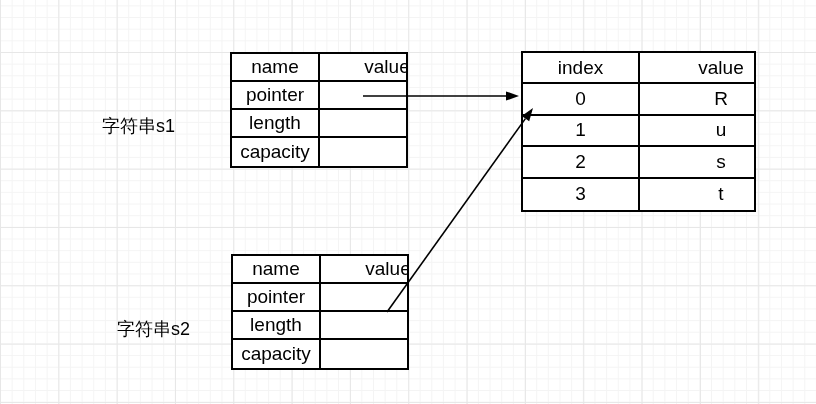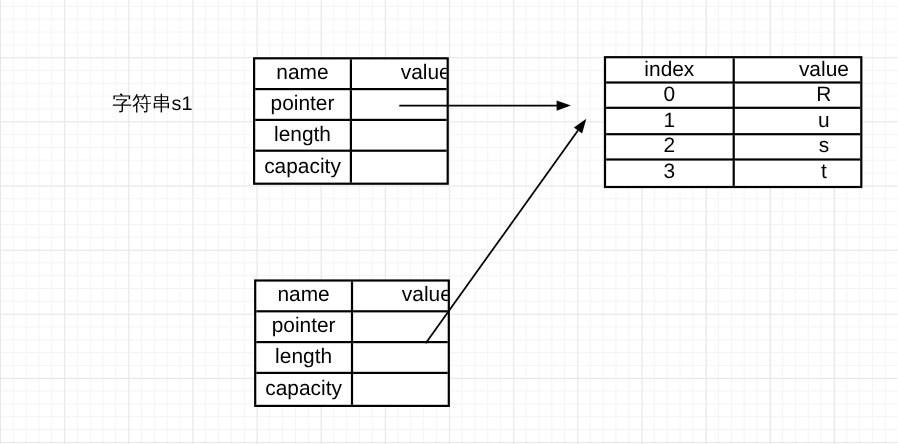--- a/index.html
+++ b/index.html
@@ -19,20 +19,21 @@
     background-position: 0 52px, 0 0, 0 52px, 0 0;
     font-family: "Liberation Sans", sans-serif;
     color: #000000;
   }
   .label {
     position: absolute;
     font-size: 18px;
     line-height: 22px;
     white-space: nowrap;
     color: #000000;
+    margin-top: 32px;
   }
   #label-s1 { left: 102px; top: 83px; }
   #label-s2 { left: 117px; top: 286px; }
   .vtable {
     position: absolute;
     display: grid;
     border: 2px solid #000000;
     background: #ffffff;
   }
   .vtable .c {
@@ -41,35 +42,36 @@
     justify-content: center;
     border-right: 2px solid #000000;
     border-bottom: 2px solid #000000;
     font-size: 19px;
     white-space: nowrap;
     overflow: hidden;
   }
   .vtable .c.lc { border-right: 0; padding-left: 48px; }
   .vtable .c.lr { border-bottom: 0; }
   #s1-table   { left: 230px; top: 52px;  width: 178px; height: 116px; grid-template-columns: 88px 1fr;  grid-template-rows: repeat(4, 1fr); }
-  #char-table { left: 521px; top: 51px;  width: 235px; height: 120px; grid-template-columns: 117px 1fr; grid-template-rows: repeat(5, 1fr); margin-left: 28px; }
+  #char-table { left: 521px; top: 51px;  width: 235px; height: 161px; grid-template-columns: 117px 1fr; grid-template-rows: repeat(5, 1fr); }
   #s2-table   { left: 231px; top: 254px; width: 178px; height: 116px; grid-template-columns: 88px 1fr;  grid-template-rows: repeat(4, 1fr); }
   #arrow-overlay {
     position: absolute;
     left: 0; top: 0;
     width: 816px; height: 404px;
     pointer-events: none;
   }
 </style>
 </head>
 <body>
 
 <div id="canvas">
 
   <div class="label" id="label-s1">字符串s1</div>
+  <div class="label" id="label-s2">字符串s2</div>
 
   <div class="vtable" id="s1-table">
     <div class="c">name</div>
     <div class="c lc">value</div>
     <div class="c">pointer</div>
     <div class="c lc"></div>
     <div class="c">length</div>
     <div class="c lc"></div>
     <div class="c lr">capacity</div>
     <div class="c lc lr"></div>

